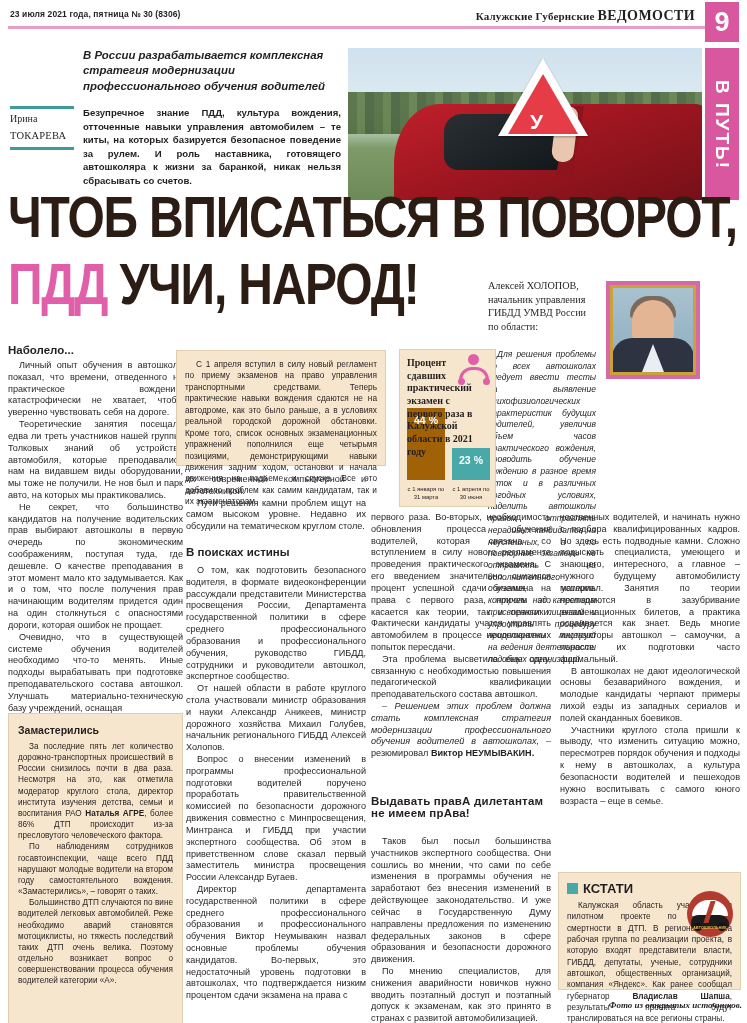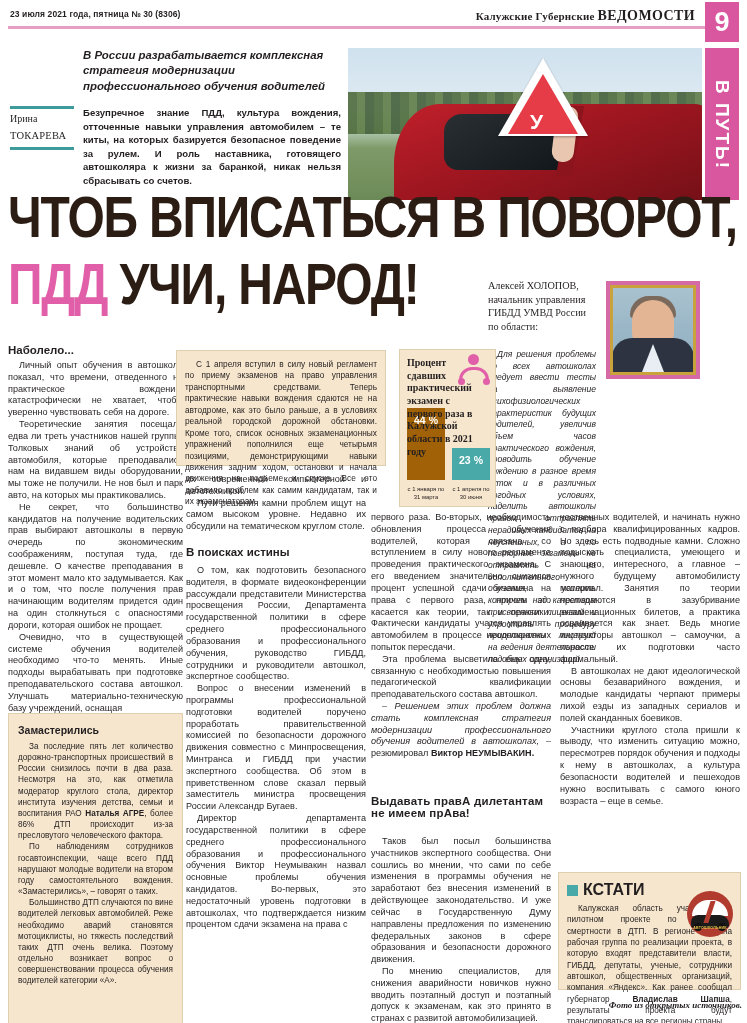--- a/index.html
+++ b/index.html
@@ -327,21 +327,21 @@
     position: absolute; left: 558px; top: 872px; width: 183px; height: 118px;
     padding: 8px 8px;
   }
   #box-kstati .kst-head {
     display: flex; align-items: center; gap: 5px;
     margin-bottom: 4px;
   }
   #box-kstati .kst-sq { width: 11px; height: 11px; background: #49a8a8; }
   #box-kstati .kst-title {
     font-family: "Liberation Sans", sans-serif;
-    font-weight: bold; font-size: 16px; color: #231f20;
+    font-weight: bold; font-size: 13px; color: #231f20;
   }
   #box-kstati .kst-logo {
     position: absolute; right: 7px; top: 18px; width: 46px; height: 46px;
     border-radius: 50%; background: #b13b2e;
     overflow: hidden;
   }
   #box-kstati .kst-logo .lg-white {
     position: absolute; left: 5px; top: 9px; width: 36px; height: 16px;
     border-radius: 16px 16px 0 0; background: #fff;
   }
@@ -483,20 +483,21 @@
 
   <div id="mid-col" class="col-serif">
     <p style="text-indent:0;">их современной компьютерной и автотехникой.</p>
     <p>Пути решения камни проблем ищут на самом высоком уровне. Недавно их обсудили на тематическом круглом столе.</p>
   </div>
 
   <div id="mid-sec" class="sec-head">В поисках истины</div>
 
   <div id="mid-col2" class="col-serif">
     <p>О том, как подготовить безопасного водителя, в формате видеоконференции рассуждали представители Министерства просвещения России, Департамента государственной политики в сфере среднего профессионального образования и профессионального обучения, руководство ГИБДД, сотрудники и руководители автошкол, экспертное сообщество.</p>
+    <p>От нашей области в работе круглого стола участвовали министр образования и науки Александр Аникеев, министр дорожного хозяйства Михаил Голубев, начальник регионального ГИБДД Алексей Холопов.</p>
     <p>Вопрос о внесении изменений в программы профессиональной подготовки водителей поручено проработать правительственной комиссией по безопасности дорожного движения совместно с Минпросвещения, Минтранса и ГИБДД при участии экспертного сообщества. Об этом в приветственном слове сказал первый заместитель министра просвещения России Александр Бугаев.</p>
     <p>Директор департамента государственной политики в сфере среднего профессионального образования и профессионального обучения Виктор Неумывакин назвал основные проблемы обучения кандидатов. Во-первых, это недостаточный уровень подготовки в автошколах, что подтверждается низким процентом сдачи экзамена на права с</p>
   </div>
 
   <div id="col3a" class="col-serif">
     <p style="text-indent:0;">первого раза. Во-вторых, необходимость обновления процесса обучения водителей, которая связана со вступлением в силу нового регламента проведения практического экзамена. С его введением значительно снизился процент успешной сдачи экзамена на права с первого раза, причем это касается как теории, так и практики. Фактически кандидаты учатся управлять автомобилем в процессе неоднократных попыток пересдачи.</p>
     <p>Эта проблема высветила еще одну, связанную с необходимостью повышения педагогической квалификации преподавательского состава автошкол.</p>
     <p><i>– Решением этих проблем должна стать комплексная стратегия модернизации профессионального обучения водителей в автошколах, – </i><span>резюмировал </span><b>Виктор НЕУМЫВАКИН.</b></p>
   </div>
 

